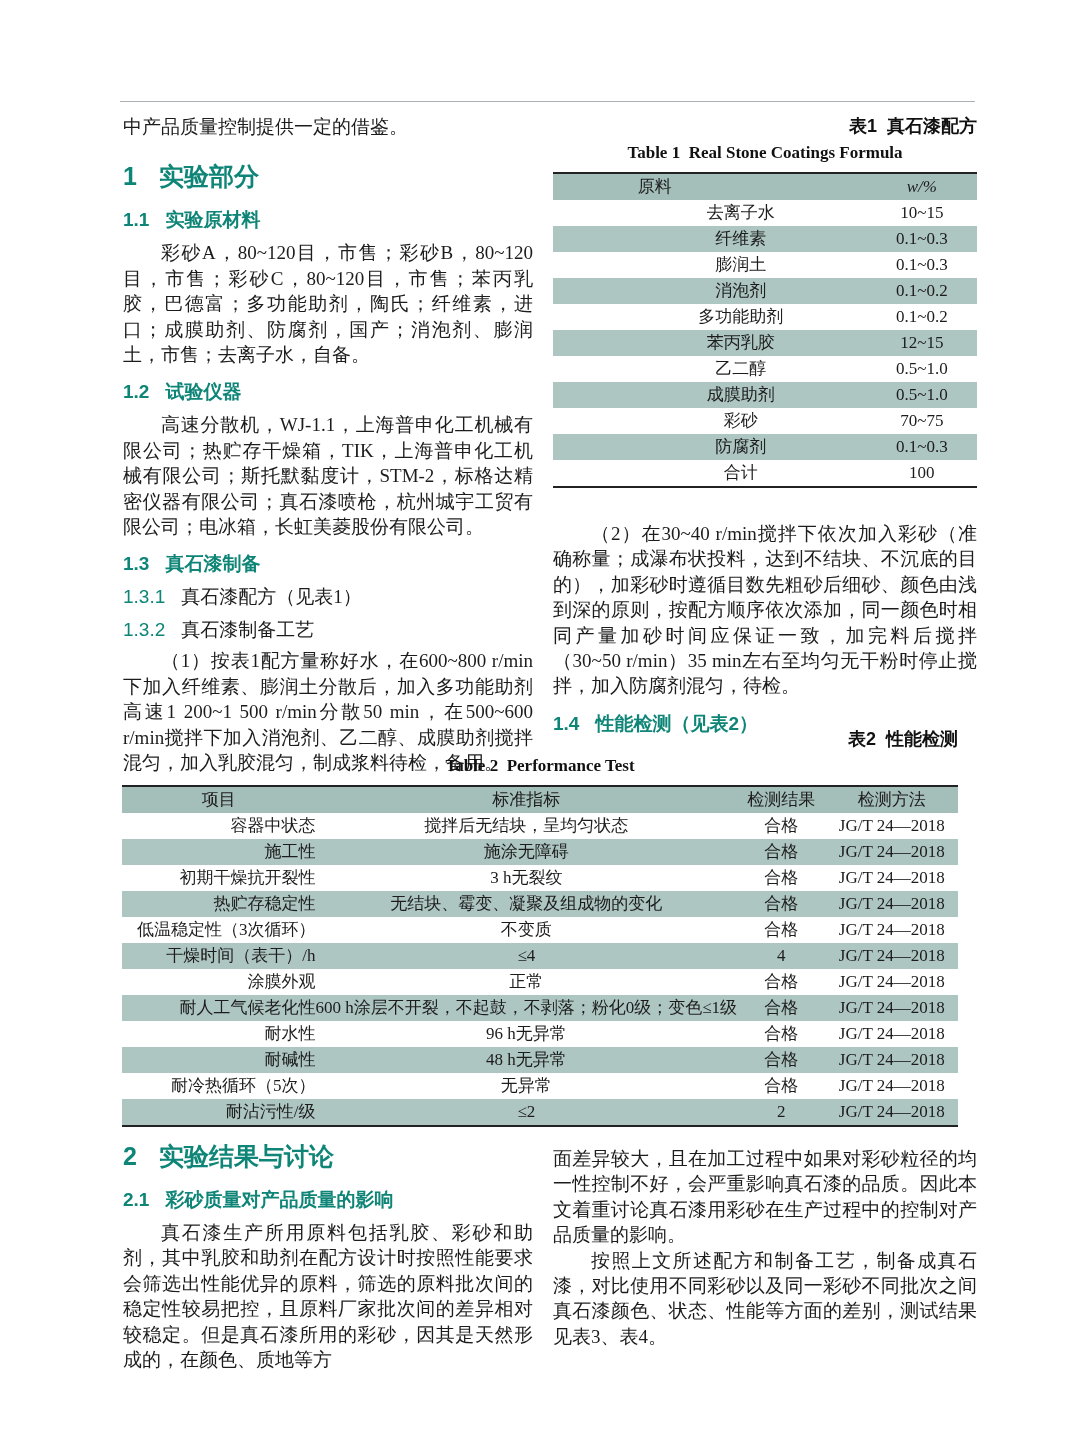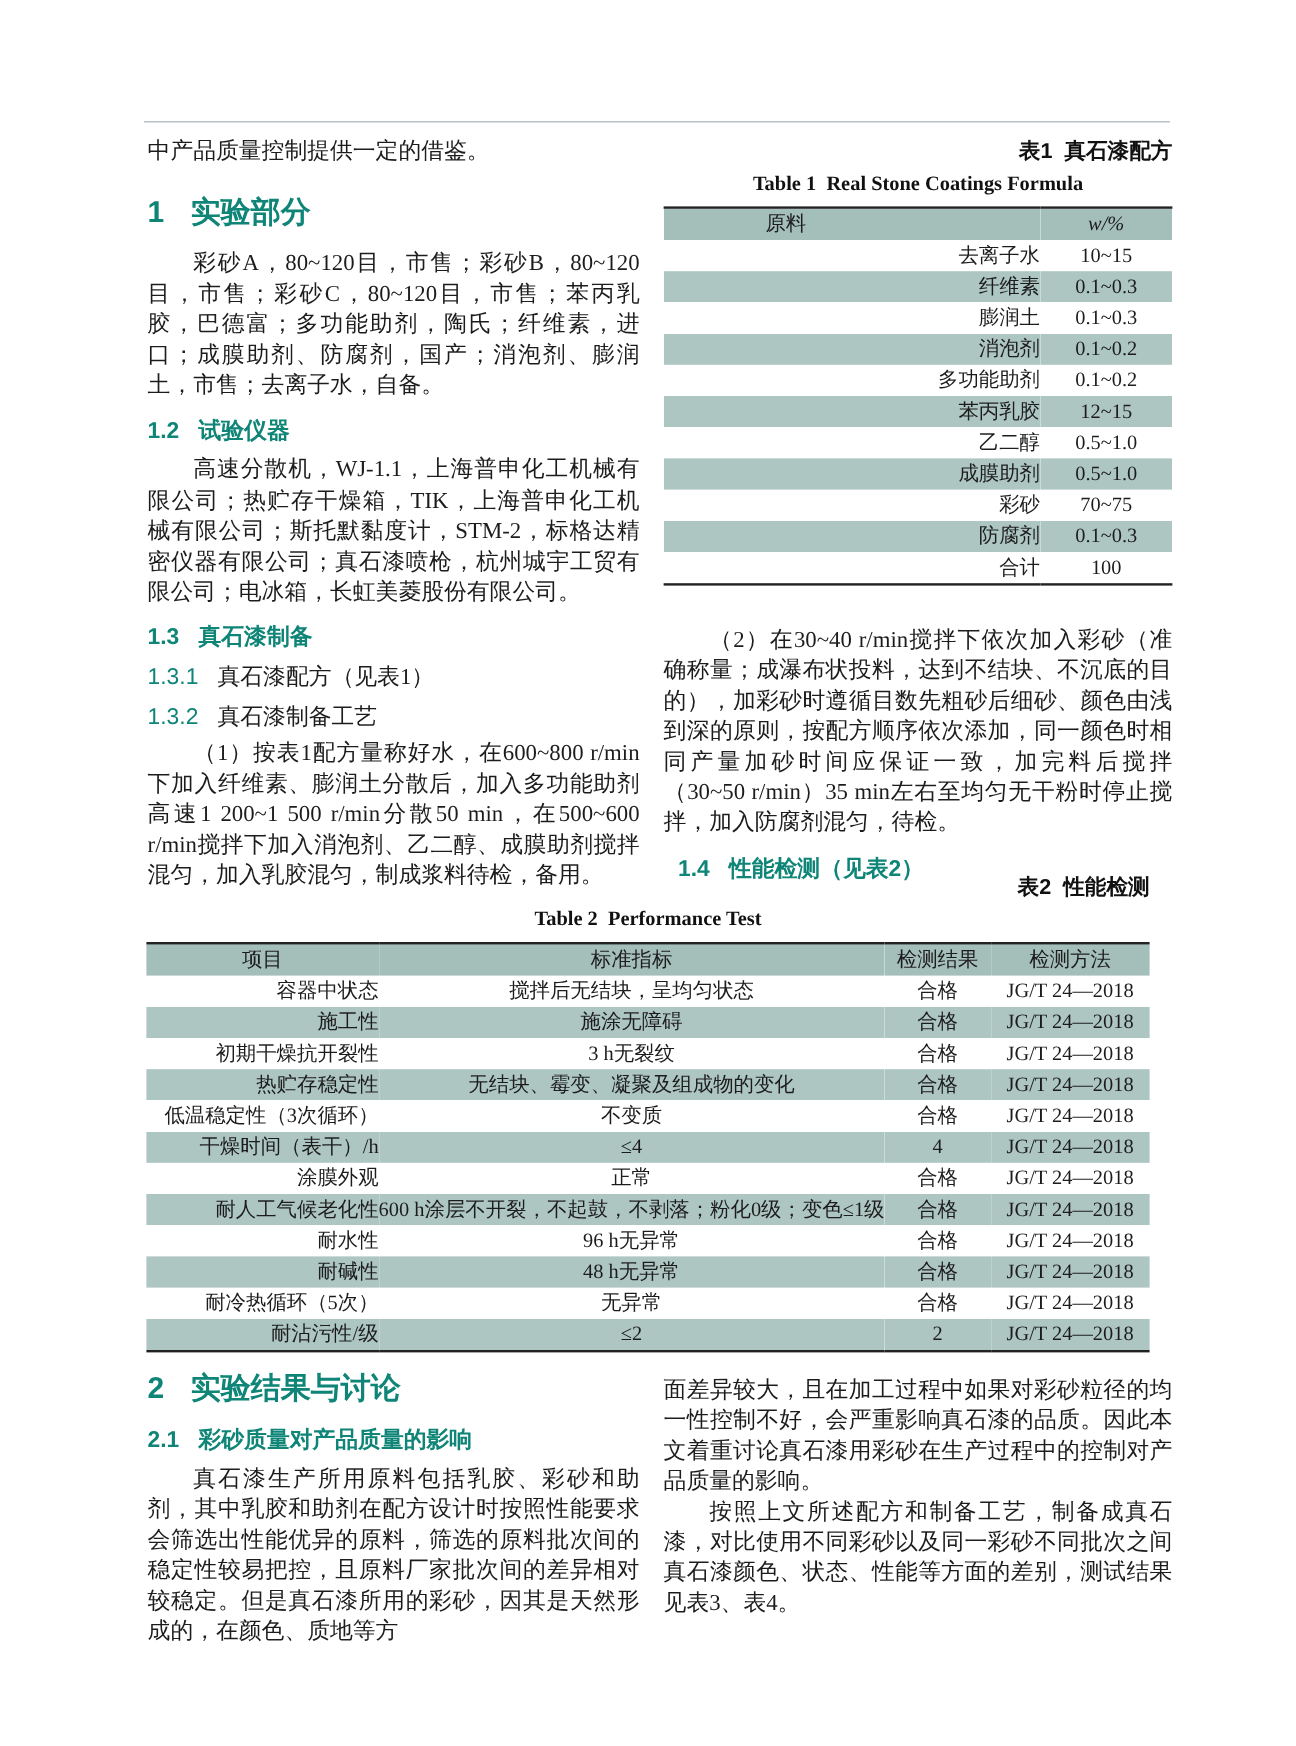--- a/index.html
+++ b/index.html
@@ -78,32 +78,32 @@
   }
   table.data th, table.data td {
     height: 26px; line-height: 26px;
     font-weight: normal; text-align: center;
     white-space: nowrap; overflow: hidden;
   }
   table.data thead th { background: #a4beba; }
   table.data tbody tr:nth-child(even) { background: #adc6c2; }
 
   #table1 th:nth-child(2) { font-style: italic; }
-  #table1 td:first-child { text-align: right; padding-left: 62px; }
+  #table1 td:first-child { text-align: center; padding-left: 62px; }
   #table1 th:first-child { padding-right: 110px; }
 
   #table2 th:nth-child(1), #table2 td:nth-child(1) { width: 21%; }
   #table2 th:nth-child(2), #table2 td:nth-child(2) { width: 47%; }
   #table2 th:nth-child(3), #table2 td:nth-child(3) { width: 13%; }
   #table2 th:nth-child(4), #table2 td:nth-child(4) { width: 19%; }
   #table2 td:first-child { text-align: right; padding-left: 15px; }
 
   .rc-t1-wrap { margin-bottom: 30px; }
   .rc-para2 { margin-top: 33px; }
-  .rc-h14 { margin-top: 10px; margin-left: 12px; }
+  .rc-h14 { margin-top: 10px; }
 
   
   .page-footer {
     position: absolute; left: 120px; top: 1366px;
     display: flex; align-items: center; color: #2c4a6e;
   }
   .page-footer .pagenum {
     font-size: 28px; letter-spacing: 1px; margin-right: 12px;
     transform: translateY(4px);
   }
@@ -123,20 +123,21 @@
 
 <div class="page">
 
   <div class="header-rule"></div>
 
   <div class="col-left">
     <p class="body">中产品质量控制提供一定的借鉴。</p>
 
     <h1 class="sec"><span class="sec-num">1</span><span>实验部分</span></h1>
 
+    <h2 class="subsec"><span class="sec-num">1.1</span><span>实验原材料</span></h2>
     <p class="body indent">彩砂A，80~120目，市售；彩砂B，80~120目，市售；彩砂C，80~120目，市售；苯丙乳胶，巴德富；多功能助剂，陶氏；纤维素，进口；成膜助剂、防腐剂，国产；消泡剂、膨润土，市售；去离子水，自备。</p>
 
     <h2 class="subsec"><span class="sec-num">1.2</span><span>试验仪器</span></h2>
     <p class="body indent">高速分散机，WJ-1.1，上海普申化工机械有限公司；热贮存干燥箱，TIK，上海普申化工机械有限公司；斯托默黏度计，STM-2，标格达精密仪器有限公司；真石漆喷枪，杭州城宇工贸有限公司；电冰箱，长虹美菱股份有限公司。</p>
 
     <h2 class="subsec"><span class="sec-num">1.3</span><span>真石漆制备</span></h2>
 
     <h3 class="subsubsec"><span class="sec-num">1.3.1</span><span>真石漆配方（见表1）</span></h3>
 
     <h3 class="subsubsec"><span class="sec-num">1.3.2</span><span>真石漆制备工艺</span></h3>

